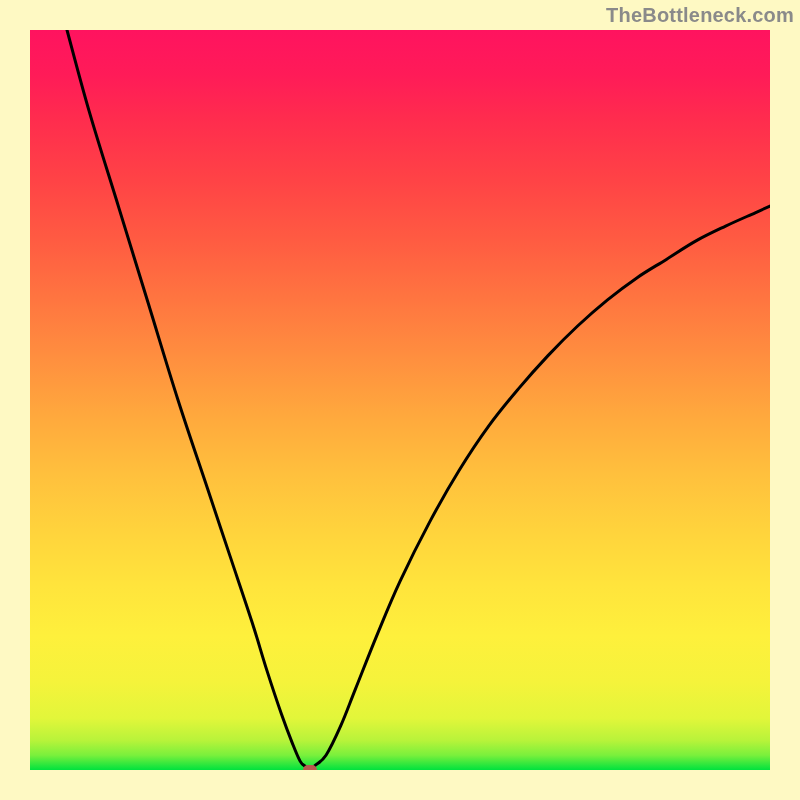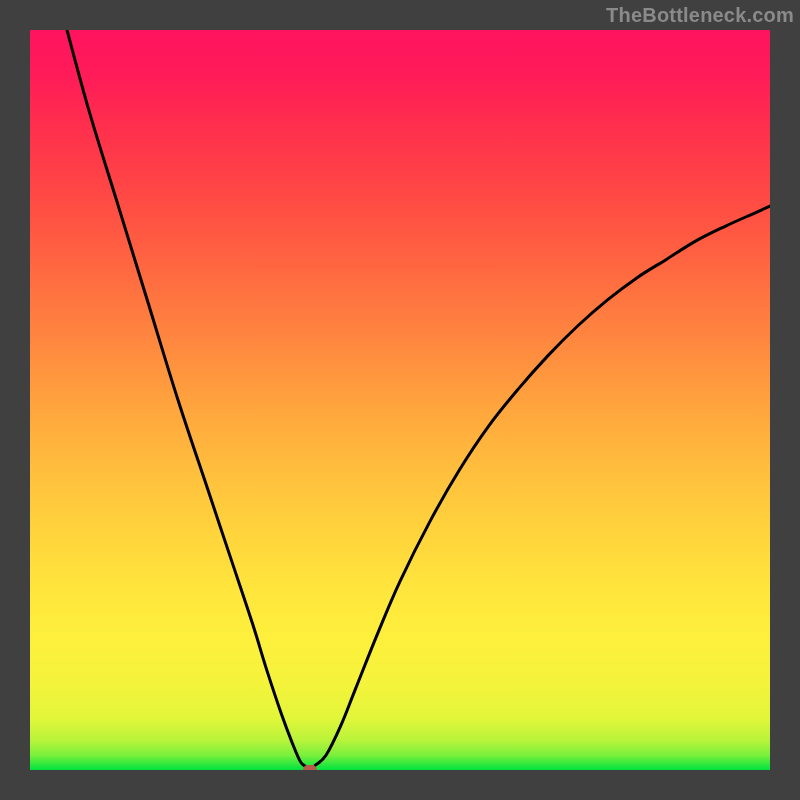--- a/index.html
+++ b/index.html
@@ -9,21 +9,21 @@
     height: 800px;
     background: #000;
     overflow: hidden;
   }
   .frame {
     position: absolute;
     top: 0;
     left: 0;
     width: 800px;
     height: 800px;
-    background: #404040;
+    background: #fef9c3;
   }
   .plot-area {
     position: absolute;
     top: 30px;
     left: 30px;
     width: 740px;
     height: 740px;
     overflow: hidden;
   }
   .gradient {

